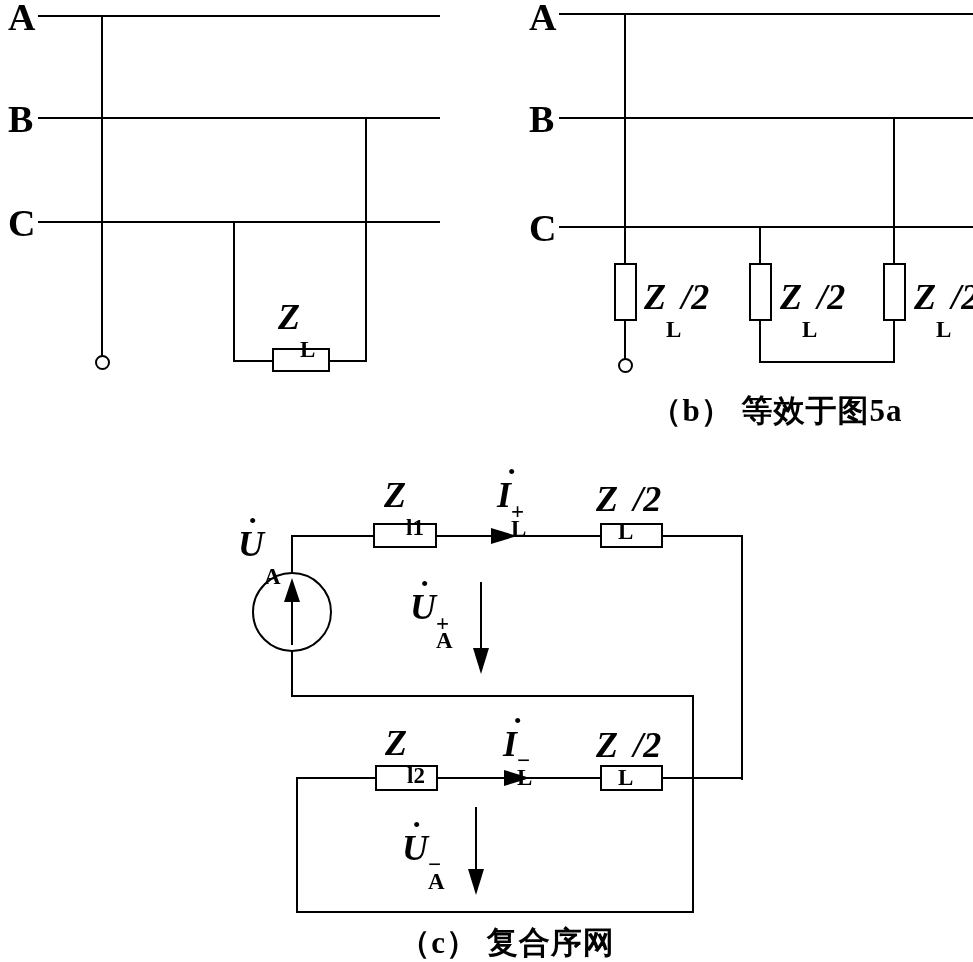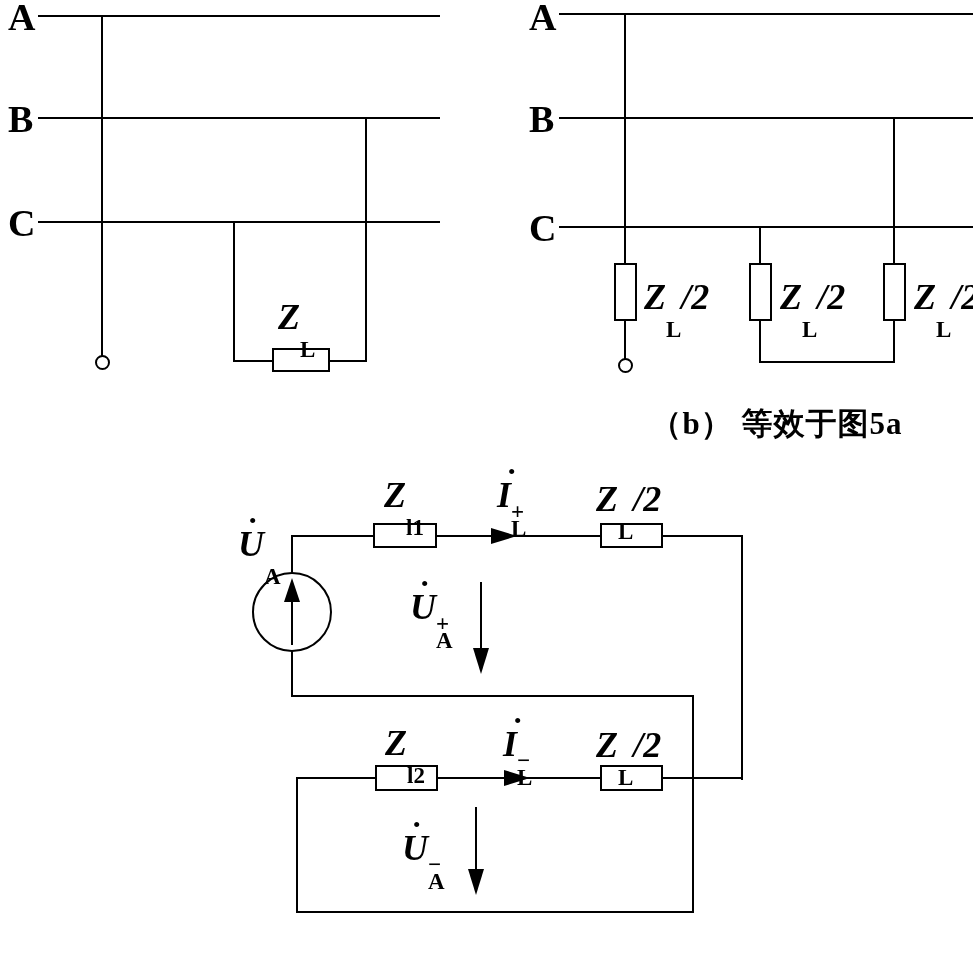--- a/index.html
+++ b/index.html
@@ -100,21 +100,21 @@
         <span class="sub">L</span>
       </span><span class="suffix">/2</span>
   </span>
 
   <div class="vl" style="left:624px; top:321px; height:38px;"></div>
   <div class="term" style="left:618px; top:358px;"></div>
   <div class="vl" style="left:759px; top:321px; height:42px;"></div>
   <div class="vl" style="left:893px; top:321px; height:42px;"></div>
   <div class="hl" style="left:759px; top:361px; width:136px;"></div>
 
-  <div class="cap" style="left:580px; top:406px; width:393px;">（b） 等效于图5a</div>
+  <div class="cap" style="left:580px; top:393px; width:393px;">（b） 等效于图5a</div>
 
   <div class="src" style="left:252px; top:572px;"></div>
   <div class="vl thin" style="left:291px; top:600px; height:45px;"></div>
   <div class="arr-u" style="left:284px; top:578px;"></div>
   <span class="var" style="left:238px; top:526px;">
     <span class="base"><span class="dot">˙</span><span>U</span></span><span class="ss">
         <span class="sup"></span>
         <span class="sub">A</span>
       </span>
   </span>
@@ -185,14 +185,15 @@
 
   <span class="var" style="left:402px; top:830px;">
     <span class="base"><span class="dot">˙</span><span>U</span></span><span class="ss">
         <span class="sup">−</span>
         <span class="sub">A</span>
       </span>
   </span>
   <div class="vl thin" style="left:475px; top:807px; height:64px;"></div>
   <div class="arr-d" style="left:468px; top:869px;"></div>
 
+  <div class="cap" style="left:287px; top:925px; width:440px;">（c） 复合序网</div>
 
 </div>
 
 </body></html>

